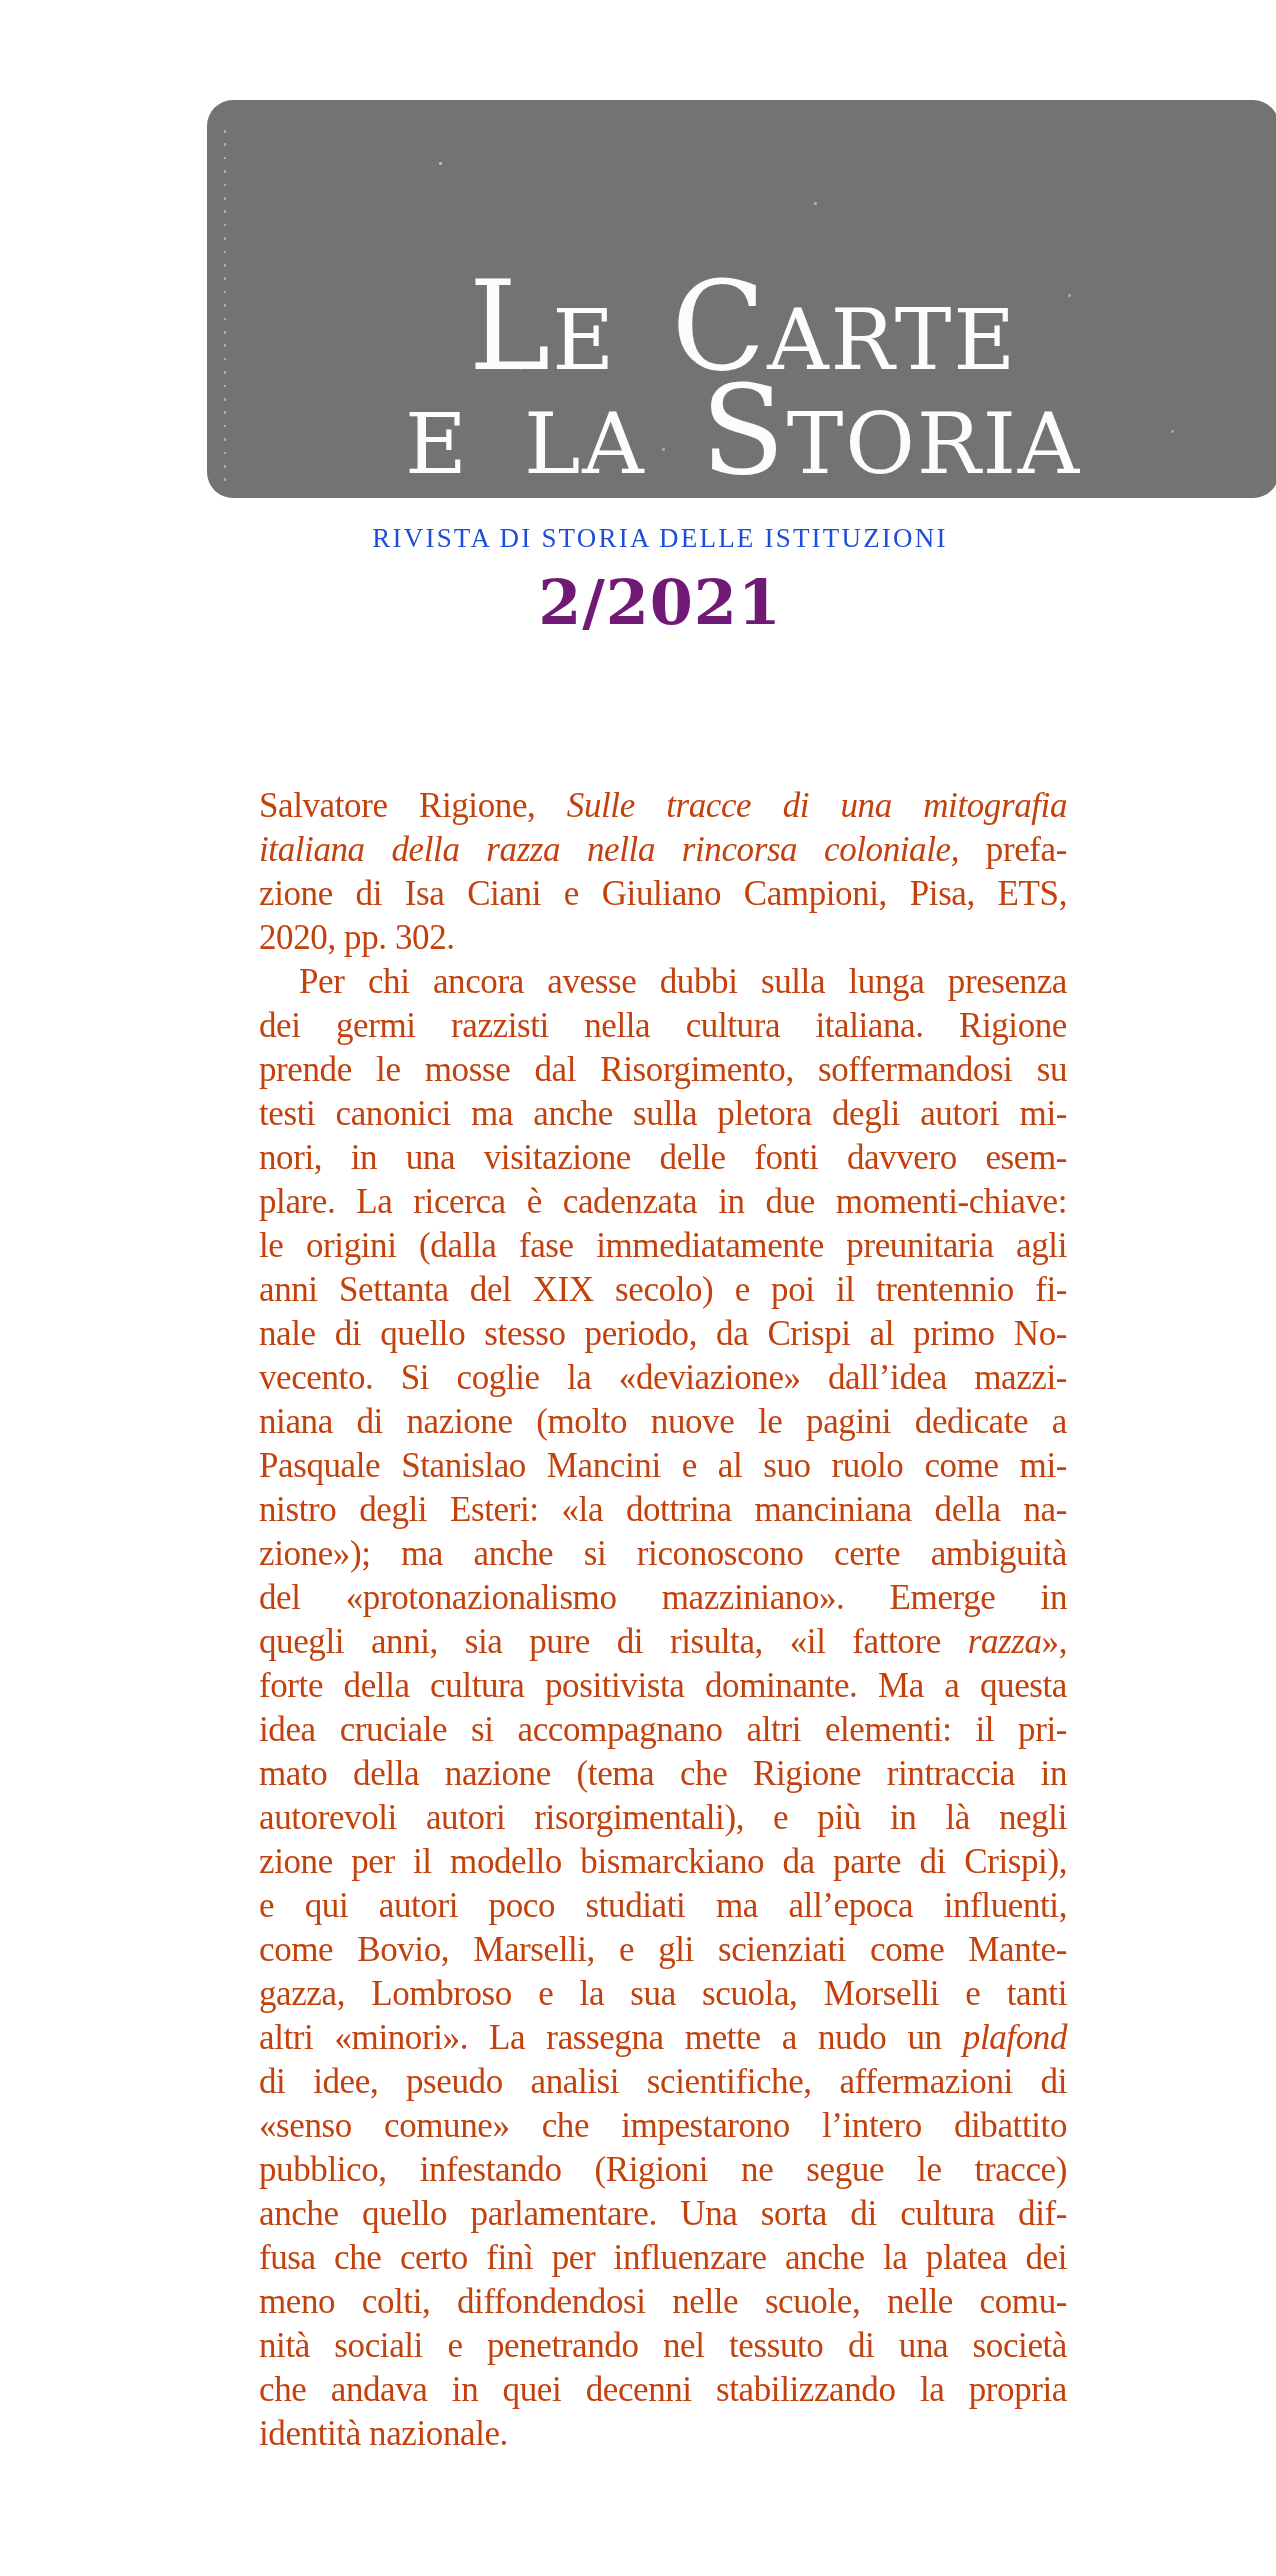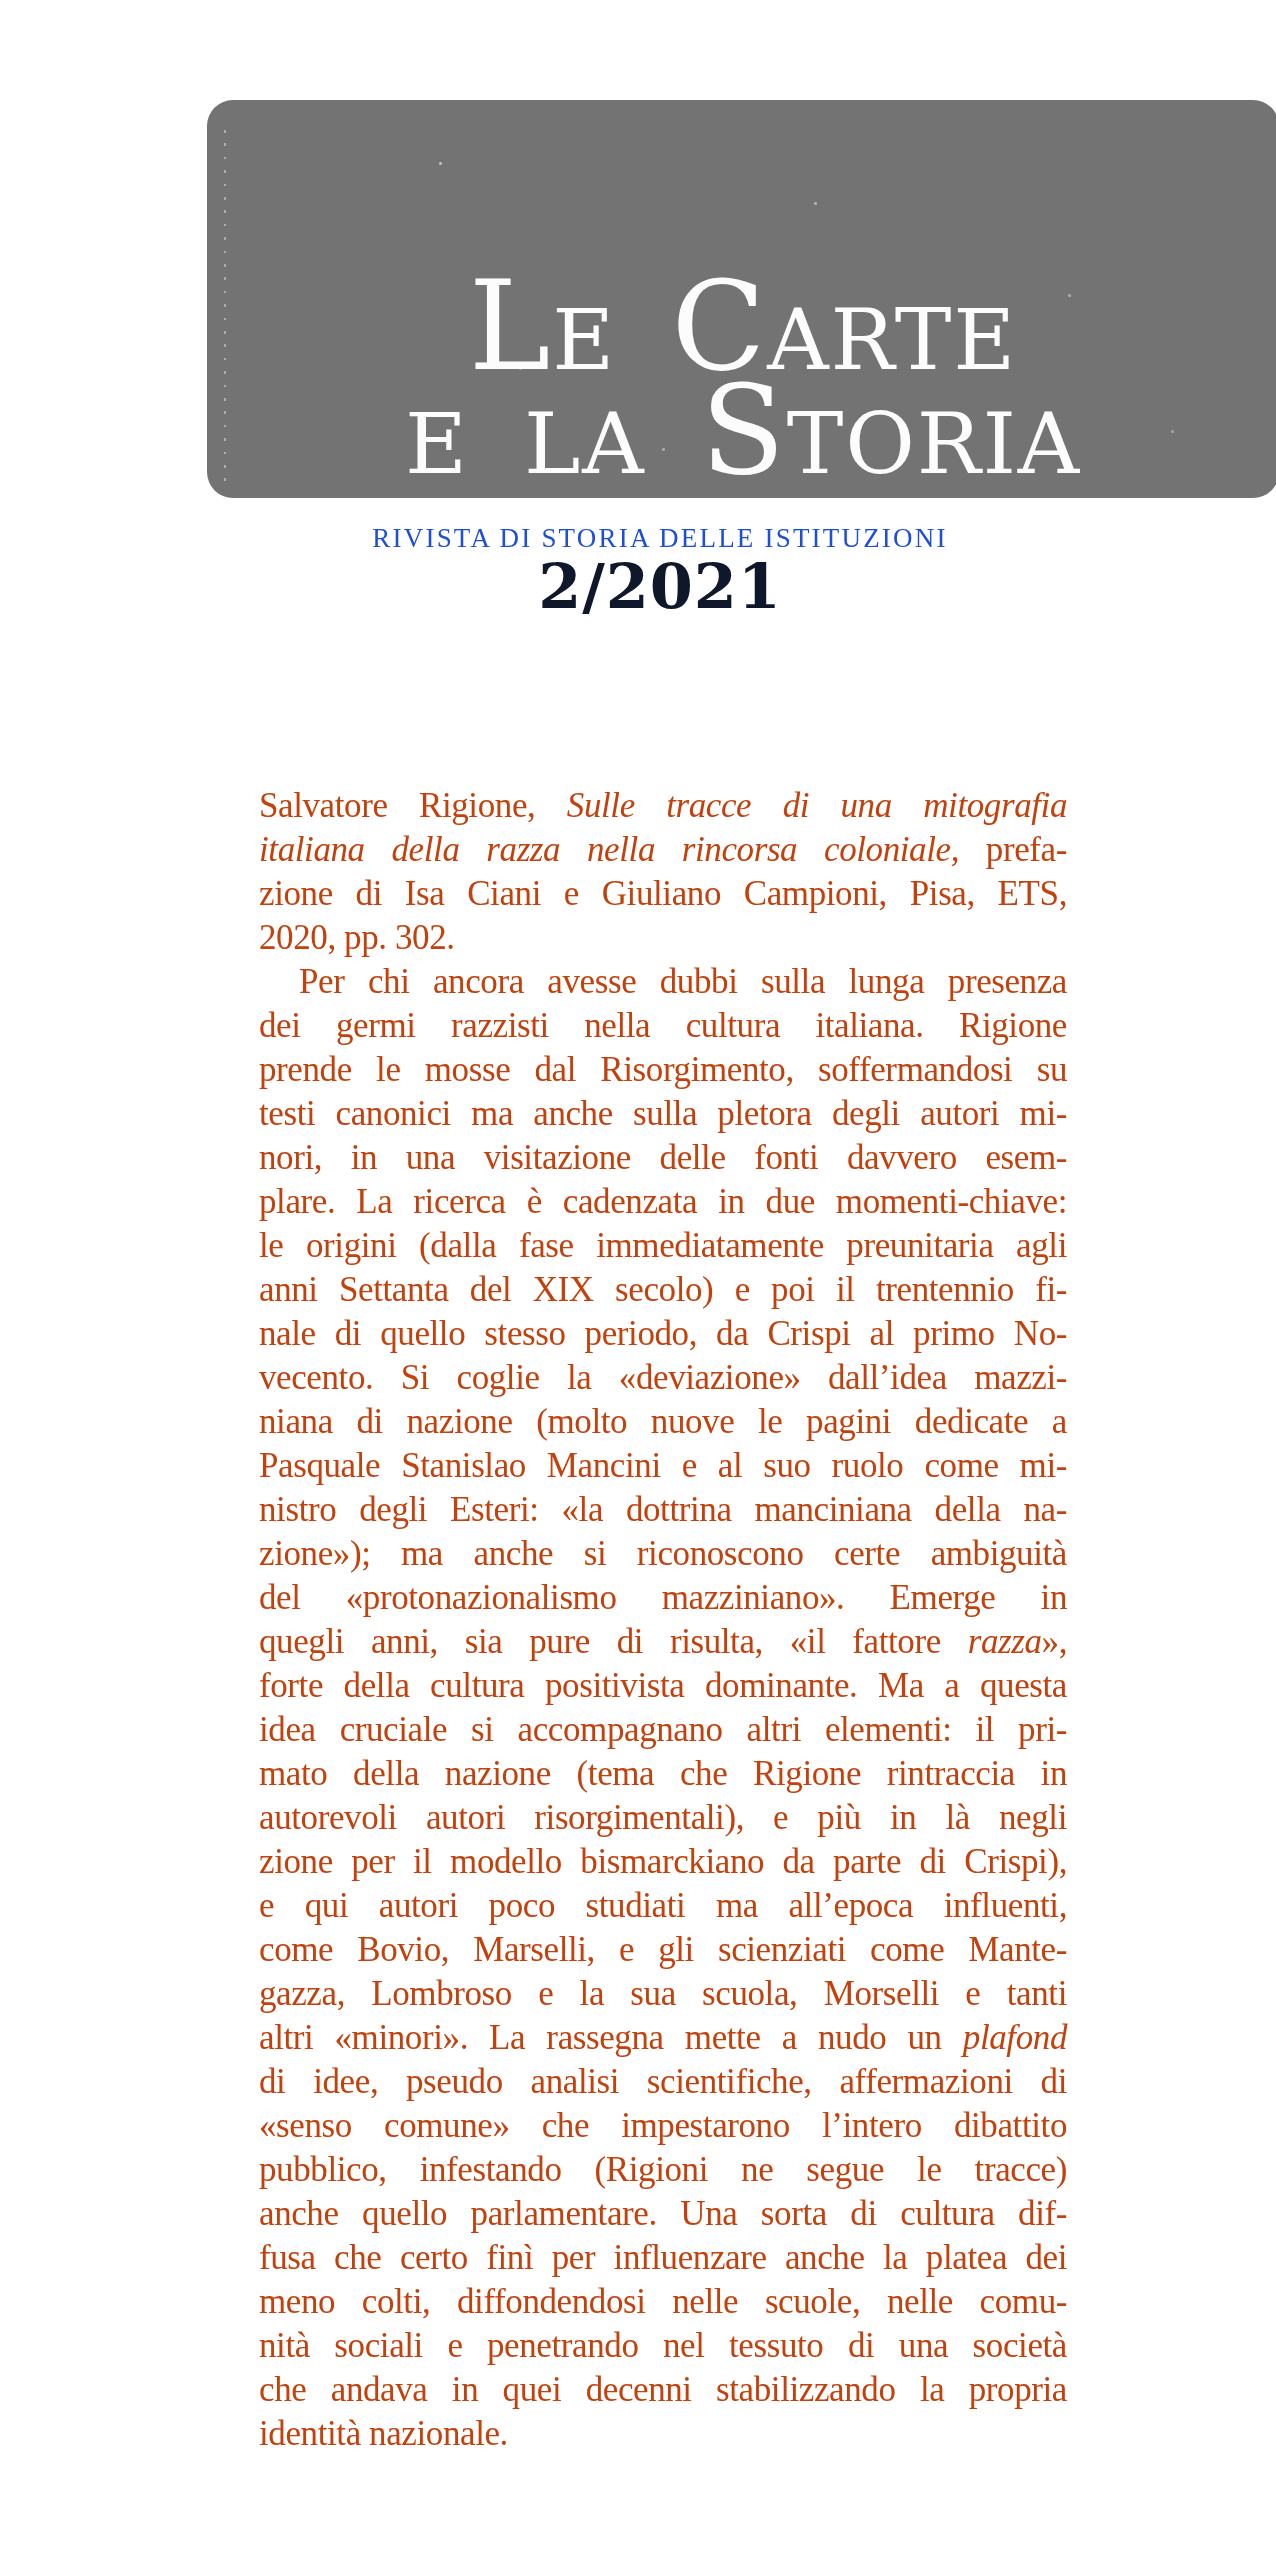--- a/index.html
+++ b/index.html
@@ -39,23 +39,23 @@
   .title-line.line1{top:165px;}
   .title-line.line2{top:269px;}
 
   
   .subtitle{
     position:absolute;left:207px;top:525px;width:906px;text-align:center;
     font-family:"Liberation Serif",serif;font-size:27px;line-height:1;
     letter-spacing:2.2px;color:#1d4ed8;white-space:nowrap;
   }
   .issue{
-    position:absolute;left:207px;top:556px;width:906px;text-align:center;
+    position:absolute;left:207px;top:572px;width:906px;text-align:center;
     font-family:"DejaVu Serif",serif;font-weight:bold;font-size:62px;line-height:1;
-    letter-spacing:0.9px;color:#0f172a;
+    letter-spacing:0.9px;color:#701a75;
   }
 
   
   .review{
     position:absolute;left:259px;top:784px;width:808px;
     font-family:"Liberation Serif",serif;font-size:35px;line-height:44px;
     letter-spacing:-0.4px;color:#c2410c;
   }
   .review .line{
     white-space:nowrap;

